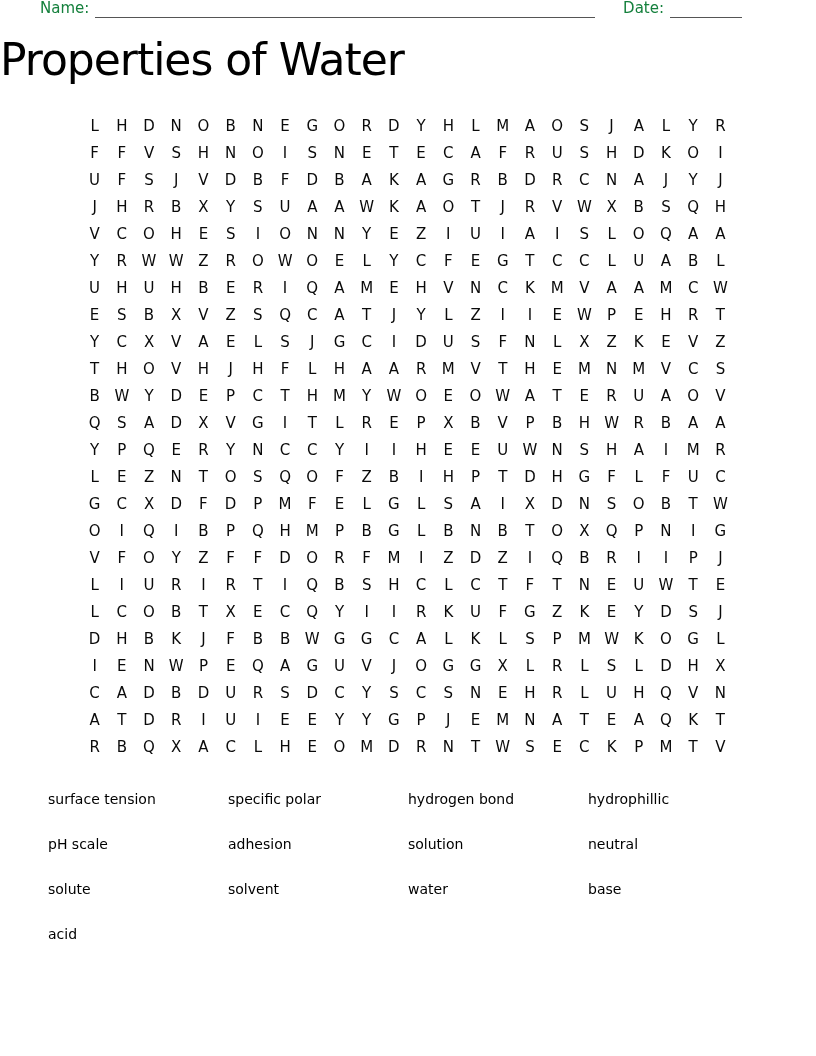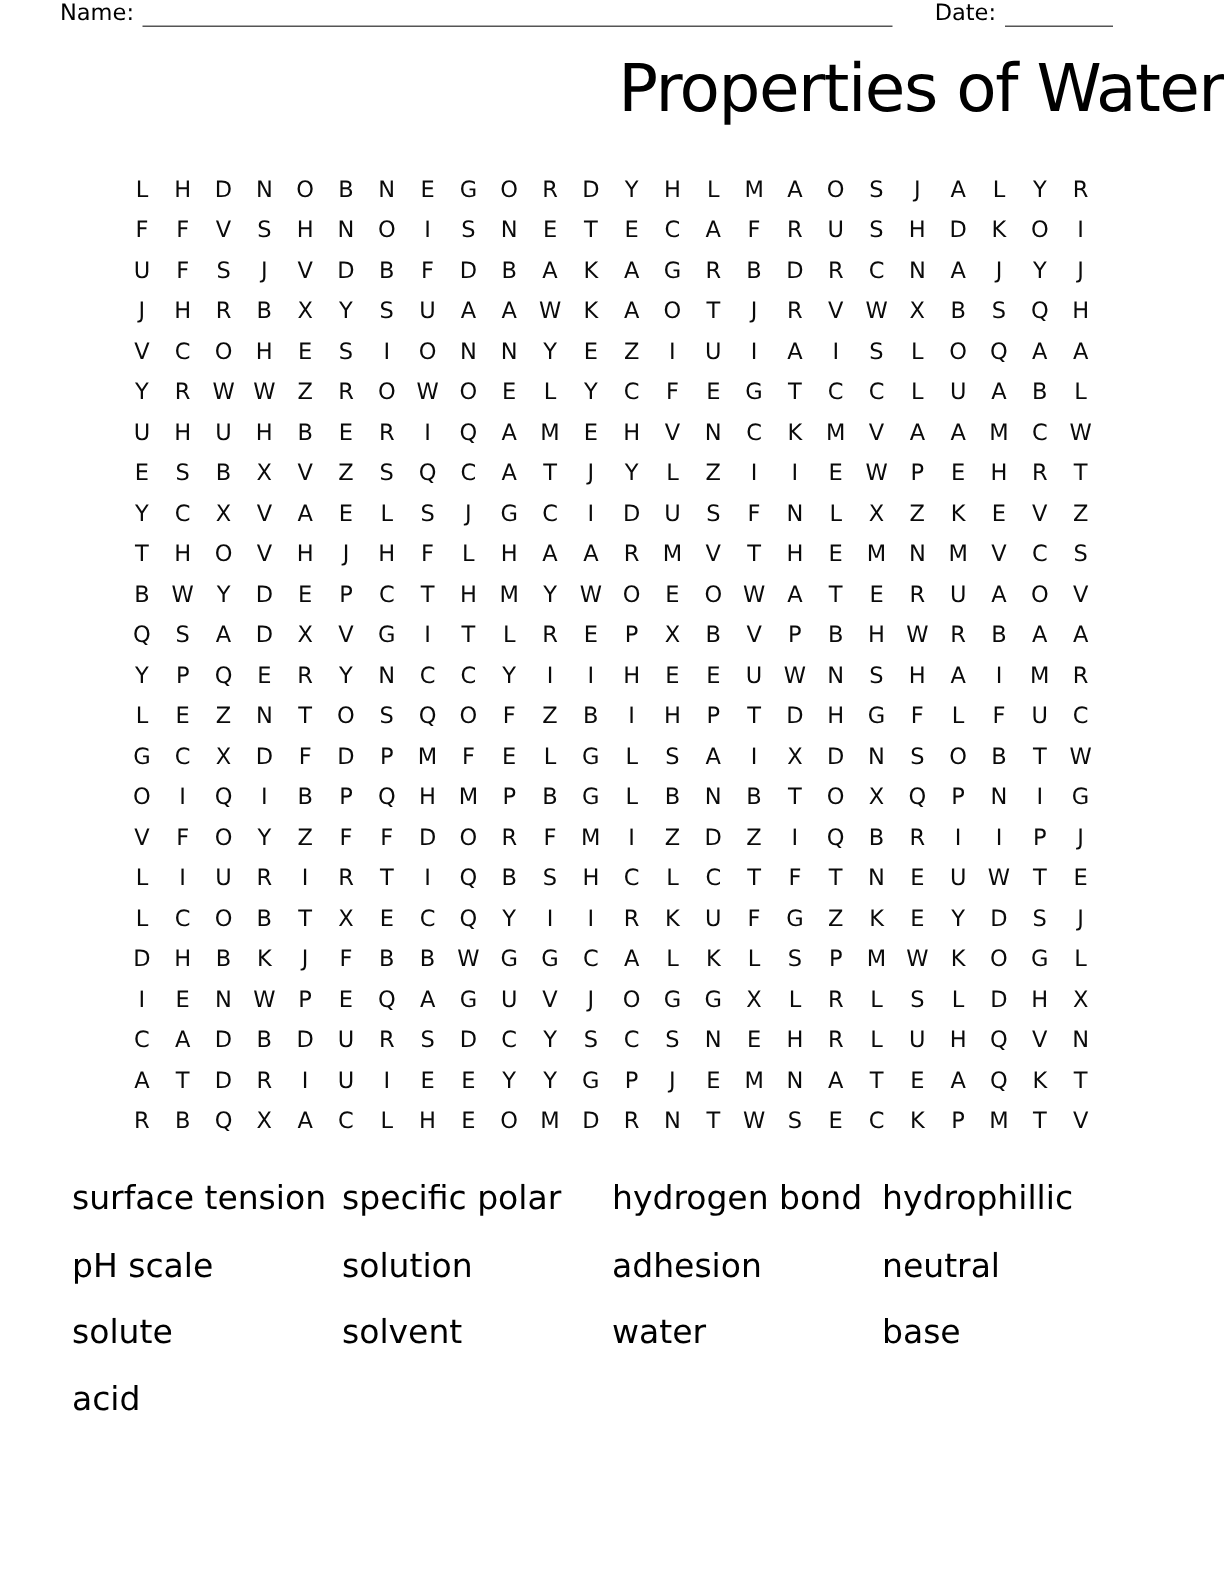--- a/index.html
+++ b/index.html
@@ -11,36 +11,36 @@
     overflow: hidden;
     position: relative;
   }
   .page { position: absolute; inset: 0; }
 
   
   .header-row {
     position: absolute;
     left: 40px; right: 74px; top: 1px;
     display: flex; align-items: flex-end;
-    font-size: 15px; color: #000000;
+    font-size: 15px; color: #15803d;
     height: 17px;
   }
   .hdr-label { white-space: nowrap; padding-bottom: 1px; }
   .fill-line {
     border-bottom: 1.5px solid #555;
     height: 14px;
   }
   .name-line { flex: 1 1 auto; margin-left: 6px; margin-right: 28px; }
   .date-line { width: 72px; margin-left: 6px; }
 
   
   .title {
     position: absolute;
     top: 34px; left: 0; right: 0;
-    text-align: right;
+    text-align: left;
     font-size: 44px;
     font-weight: 500;
     letter-spacing: -1px;
     color: #000;
   }
 
   
   .grid {
     position: absolute;
     left: 81px; top: 112px;
@@ -60,21 +60,21 @@
   .word-bank {
     position: absolute;
     left: 48px; top: 777px;
     width: 740px;
     display: grid;
     grid-template-columns: 180px 180px 180px 180px;
     grid-auto-rows: 44.8px;
     align-items: center;
   }
   .word {
-    font-size: 22px;
+    font-size: 14px;
     color: #000;
     white-space: nowrap;
   }
 </style>
 </head>
 <body>
 
 <div class="page">
 
   <div class="header-row">
@@ -664,22 +664,22 @@
       <div class="cell">T</div>
       <div class="cell">V</div>
     </div>
 
   <div class="word-bank">
       <div class="word">surface tension</div>
       <div class="word">specific polar</div>
       <div class="word">hydrogen bond</div>
       <div class="word">hydrophillic</div>
       <div class="word">pH scale</div>
+      <div class="word">adhesion</div>
       <div class="word">solution</div>
-      <div class="word">adhesion</div>
       <div class="word">neutral</div>
       <div class="word">solute</div>
       <div class="word">solvent</div>
       <div class="word">water</div>
       <div class="word">base</div>
       <div class="word">acid</div>
     </div>
 
 </div>
 

